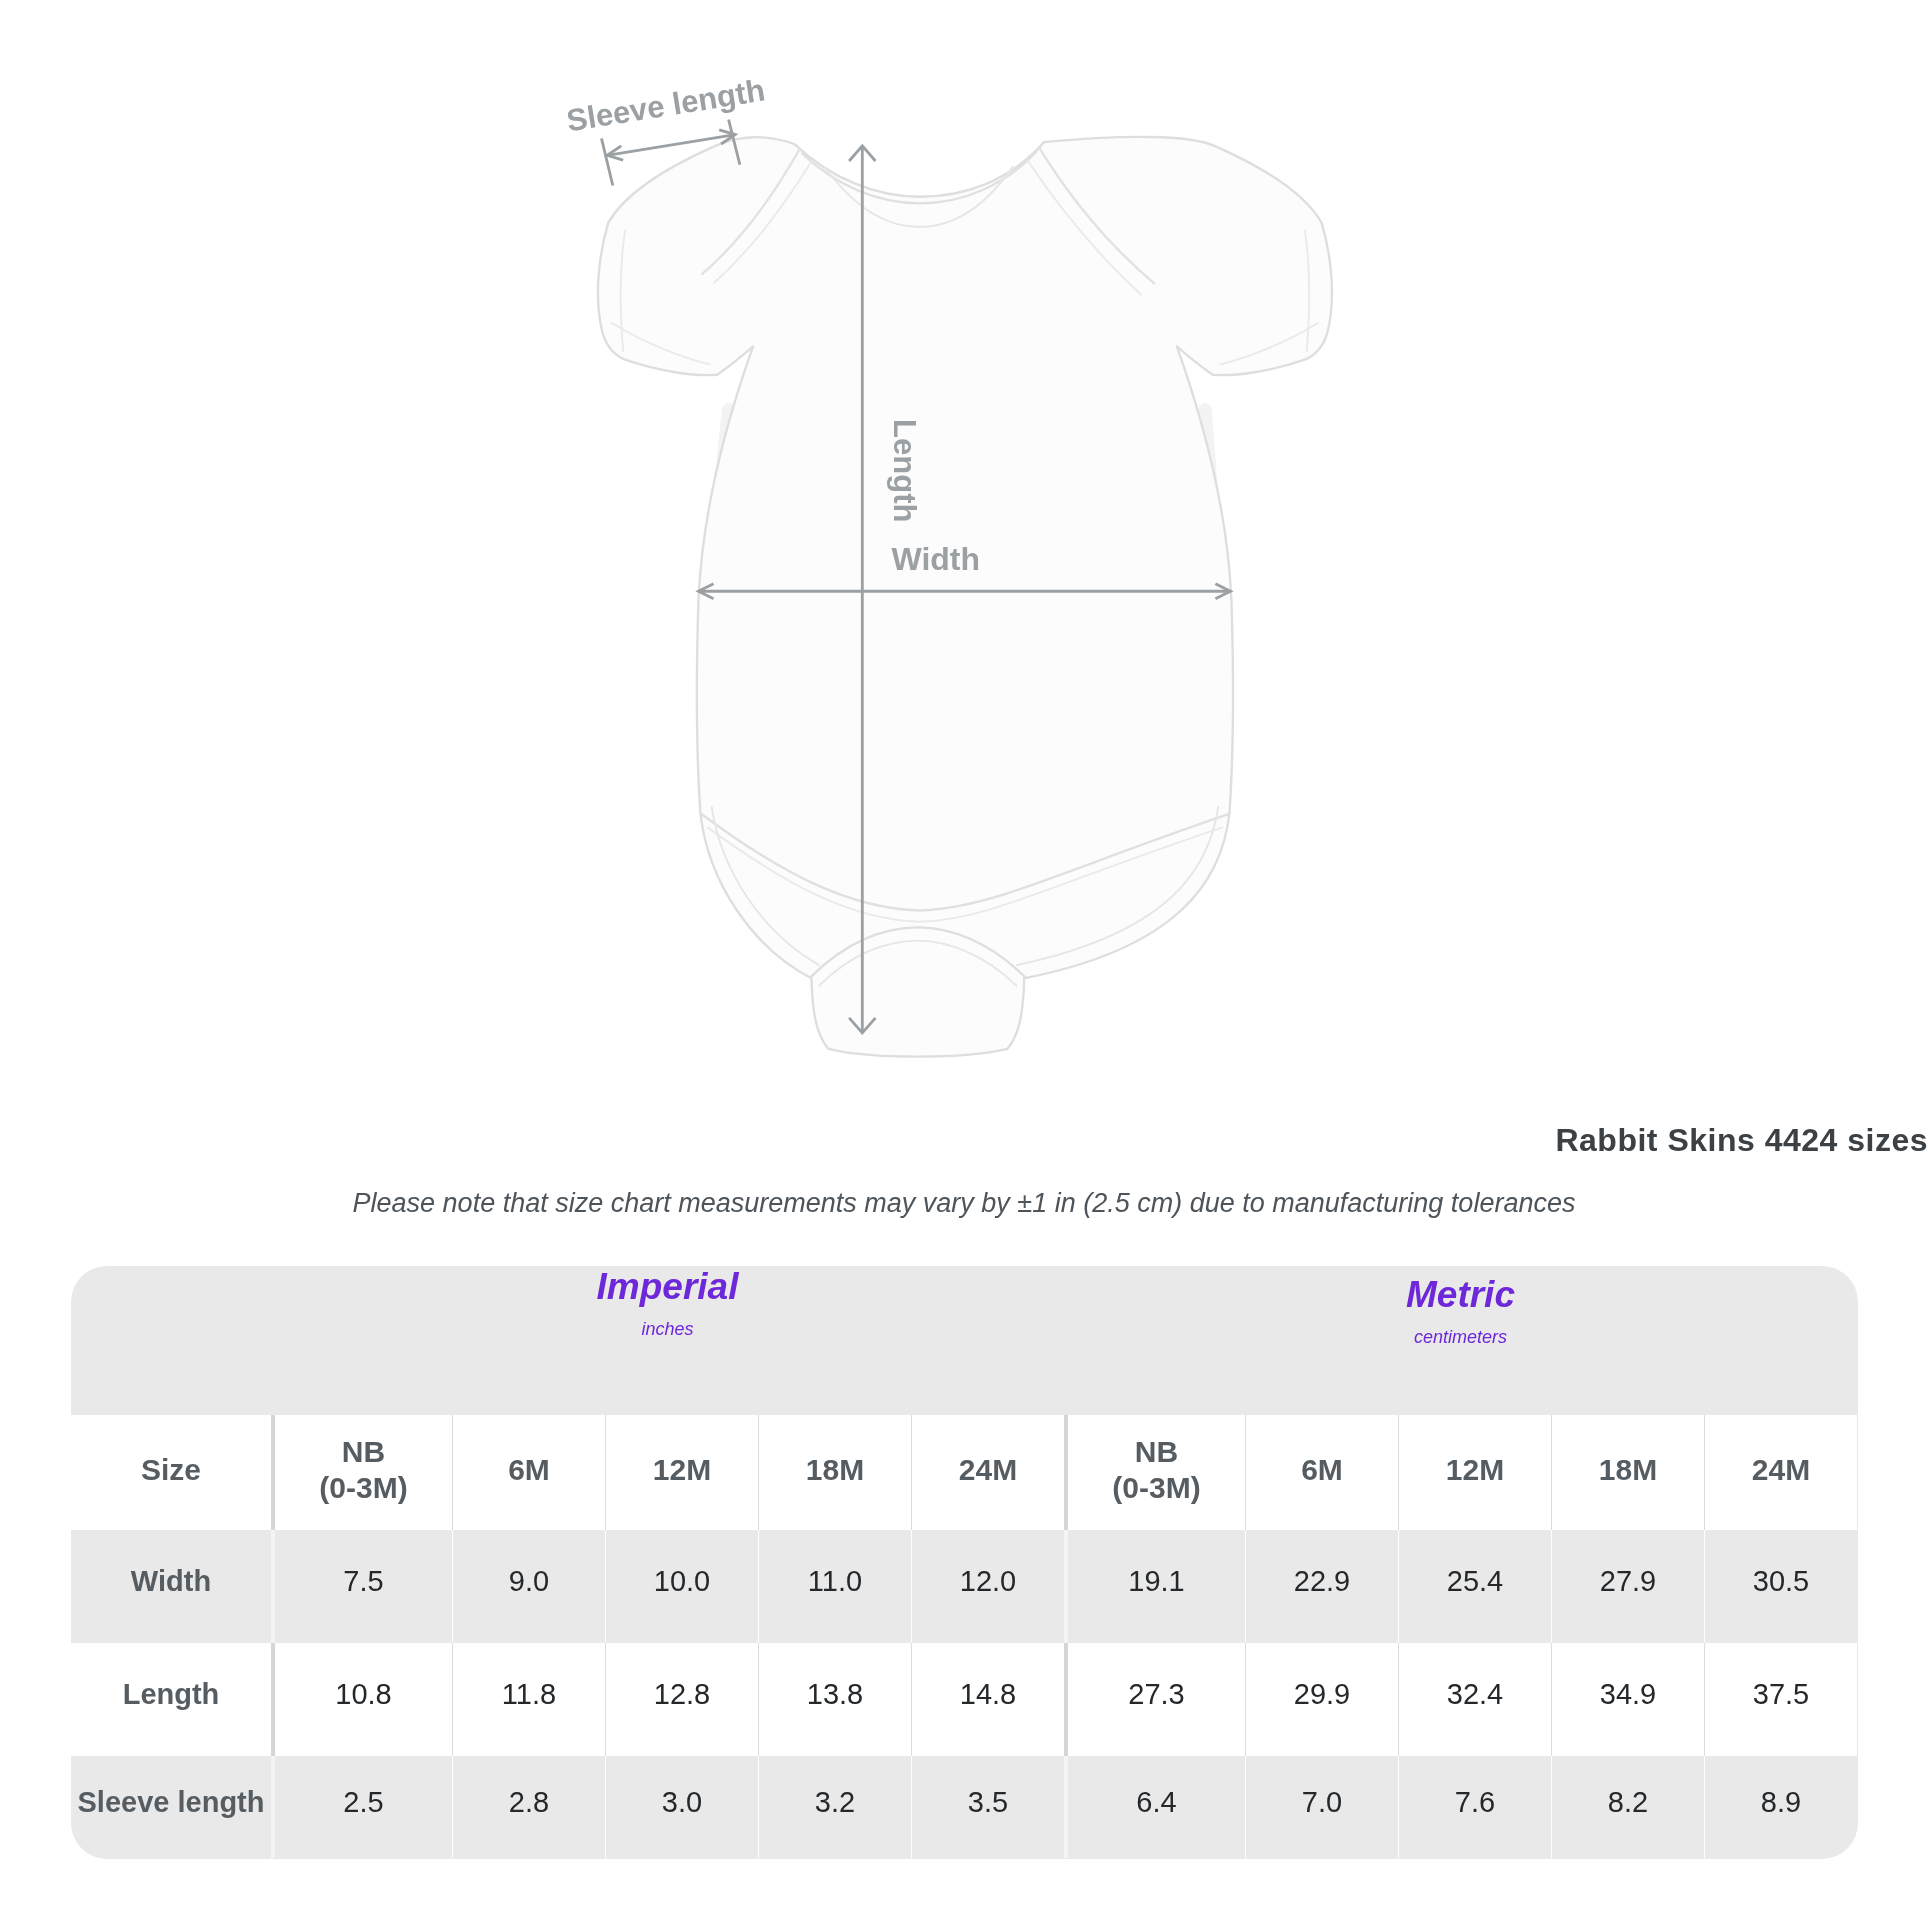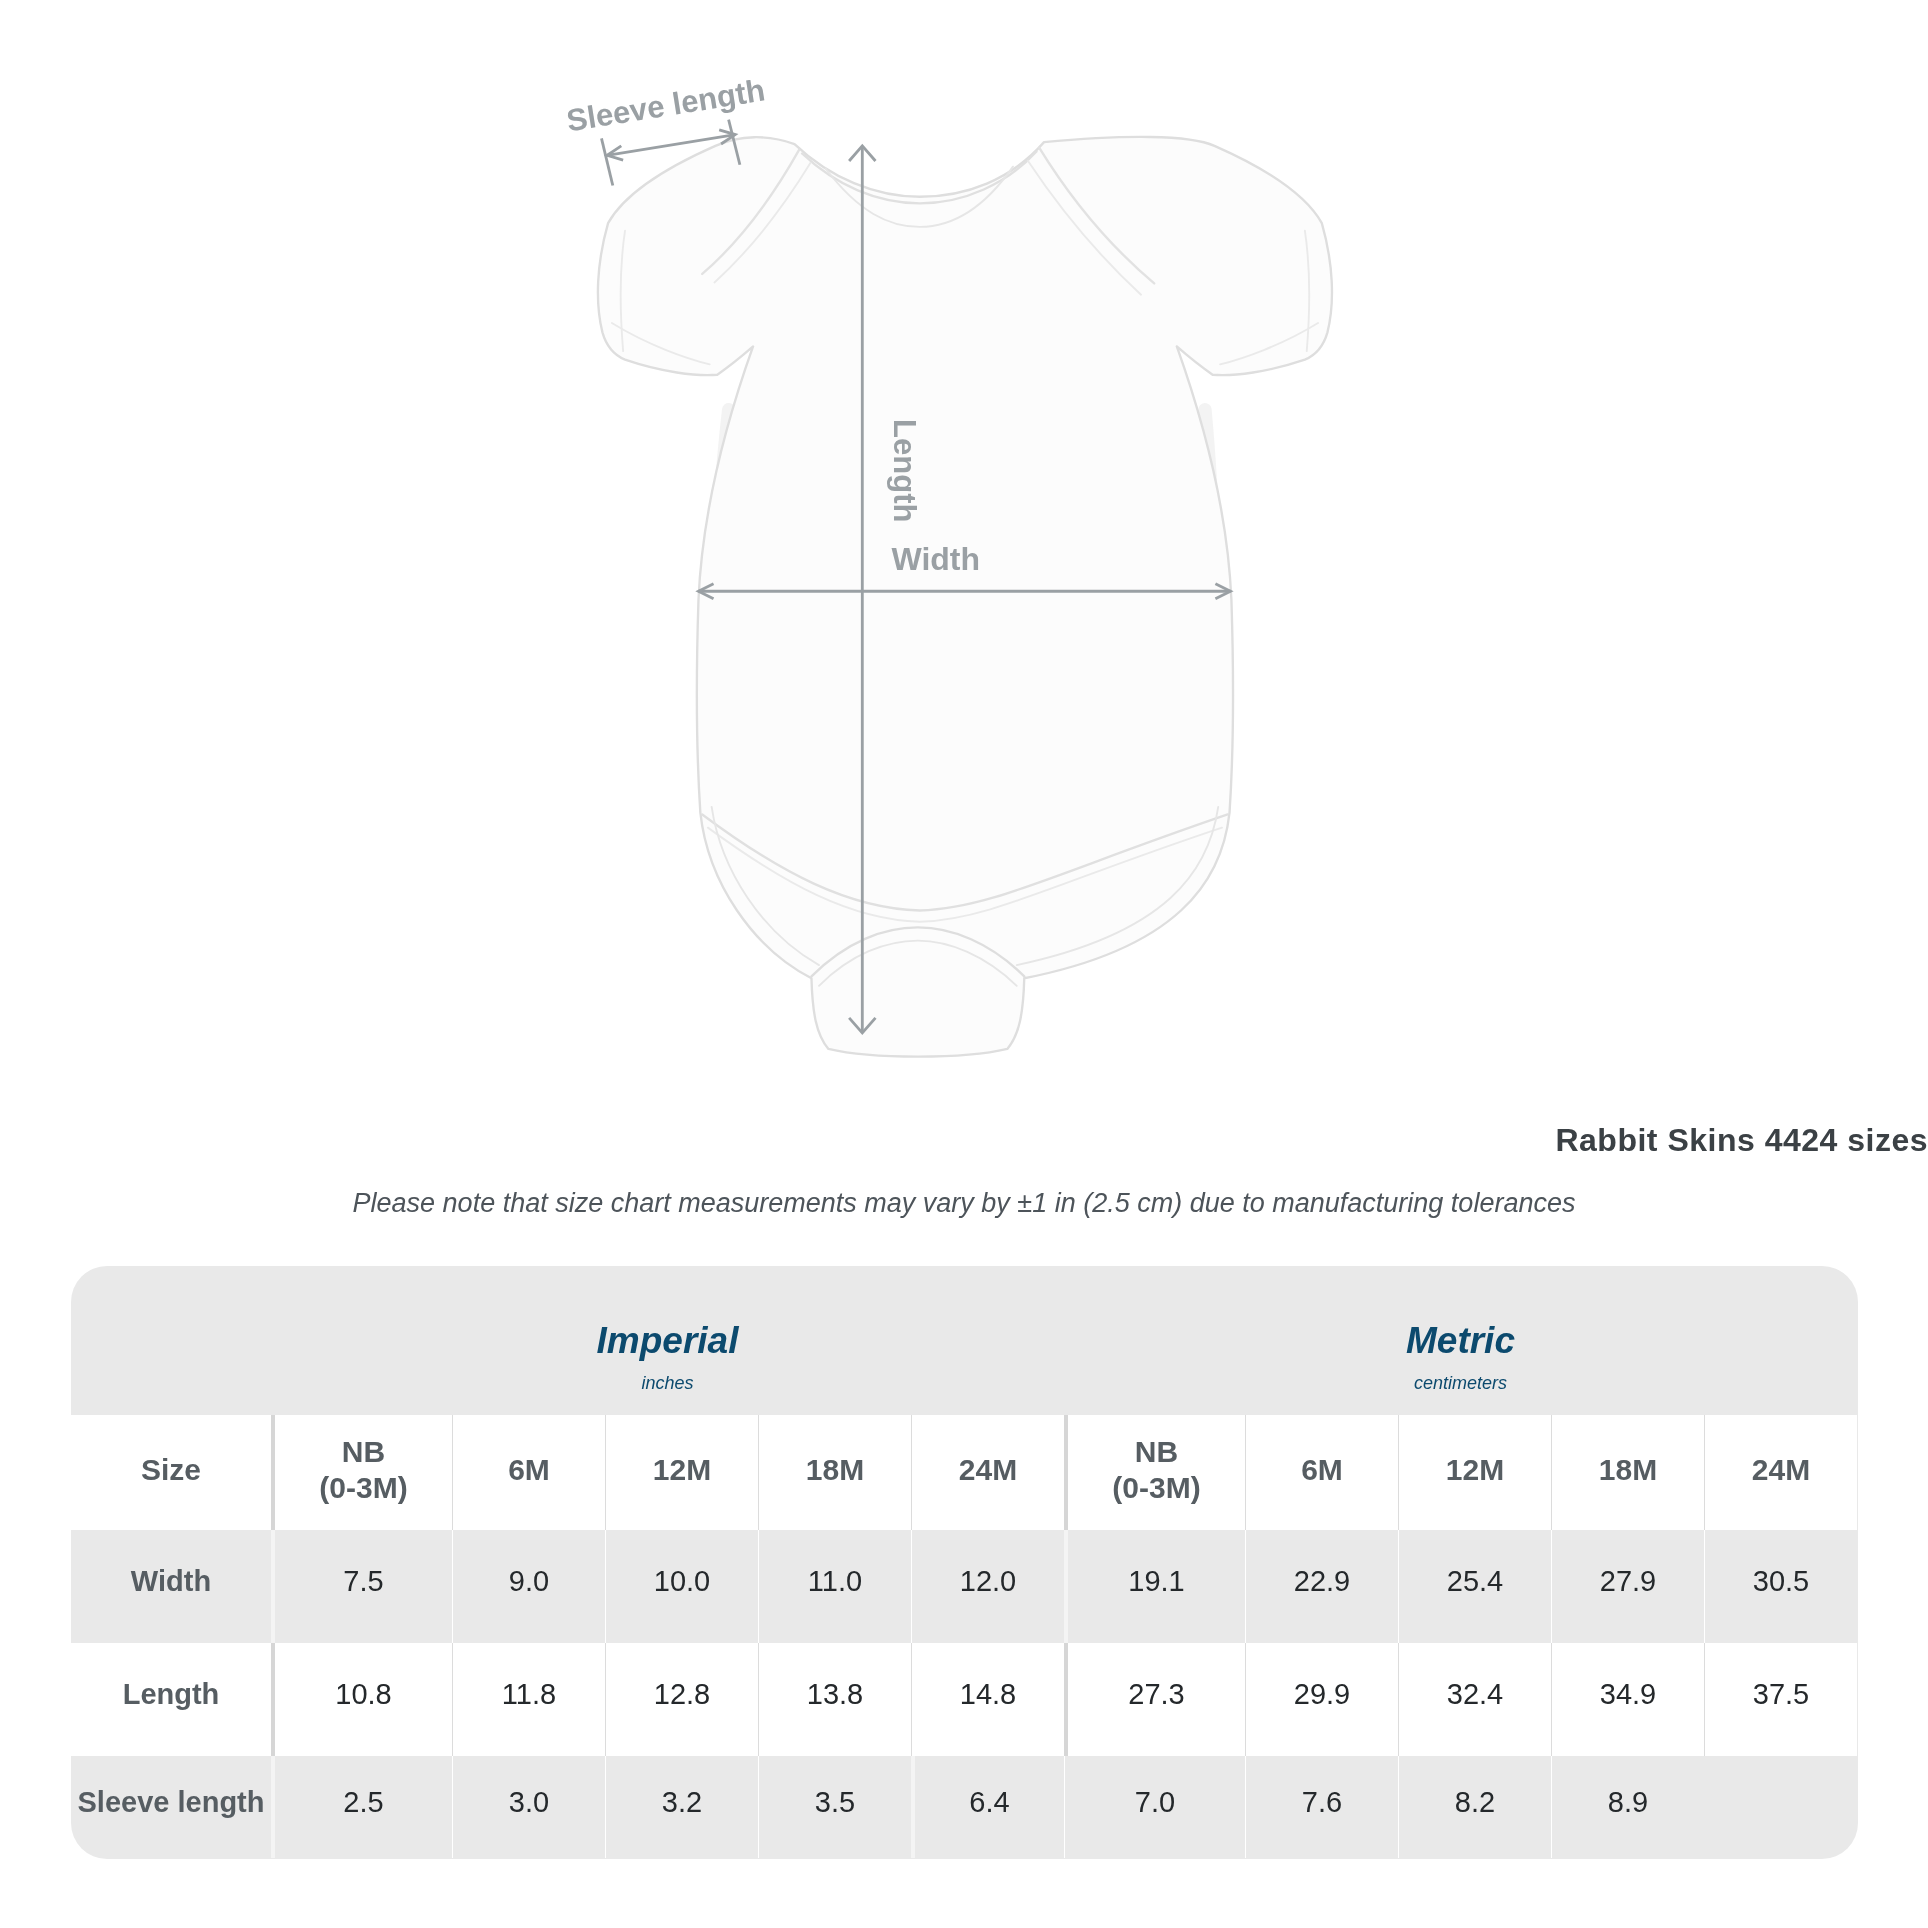--- a/index.html
+++ b/index.html
@@ -22,22 +22,22 @@
          grid-template-columns:200px 181px 153px 153px 153px 153px 181px 153px 153px 153px 153px;
          grid-template-rows:149px 115px 113px 113px 102px;}
   .cell{display:flex;align-items:center;justify-content:center;text-align:center;}
   .w{background:#ffffff;}
   .g{background:transparent;}
   .w.s2{border-left:1.9px solid #dcdcdc;}
   .w.s5{border-left:4.7px solid #d6d6d6;}
   .g.s2{border-left:1.9px solid #ffffff;}
   .g.s5{border-left:4.7px solid #f4f4f4;}
 
-  .grouphead{grid-row:1;display:flex;flex-direction:column;align-items:center;justify-content:flex-end;
-             gap:11.3px;padding-bottom:21px;color:#0c4a6e;}
+  .grouphead{grid-row:1;display:flex;flex-direction:column;align-items:center;justify-content:flex-start;
+             gap:11.3px;padding-bottom:34px;color:#6d28d9;}
   .grouphead .glabel{font-size:37px;font-weight:bold;font-style:italic;}
   .grouphead .gunit{font-size:18px;font-style:italic;}
 
   .colhead{font-size:30px;font-weight:bold;color:#565d62;line-height:1.18;white-space:pre-line;padding-bottom:5.6px;}
   .rowlabel{font-size:29px;font-weight:bold;color:#565d62;padding-bottom:9.4px;}
   .val{font-size:29px;color:#24282b;padding-bottom:9.4px;}
 </style>
 </head>
 <body>
 
@@ -170,20 +170,21 @@
   <div class="cell w s2 val">13.8</div>
   <div class="cell w s2 val">14.8</div>
   <div class="cell w s5 val">27.3</div>
   <div class="cell w s2 val">29.9</div>
   <div class="cell w s2 val">32.4</div>
   <div class="cell w s2 val">34.9</div>
   <div class="cell w s2 val">37.5</div>
 
   <div class="cell g rowlabel">Sleeve length</div>
   <div class="cell g s5 val">2.5</div>
+  <div class="cell g s2 val">2.8</div>
   <div class="cell g s2 val">3.0</div>
   <div class="cell g s2 val">3.2</div>
   <div class="cell g s2 val">3.5</div>
   <div class="cell g s5 val">6.4</div>
   <div class="cell g s2 val">7.0</div>
   <div class="cell g s2 val">7.6</div>
   <div class="cell g s2 val">8.2</div>
   <div class="cell g s2 val">8.9</div>
 </div>
 

